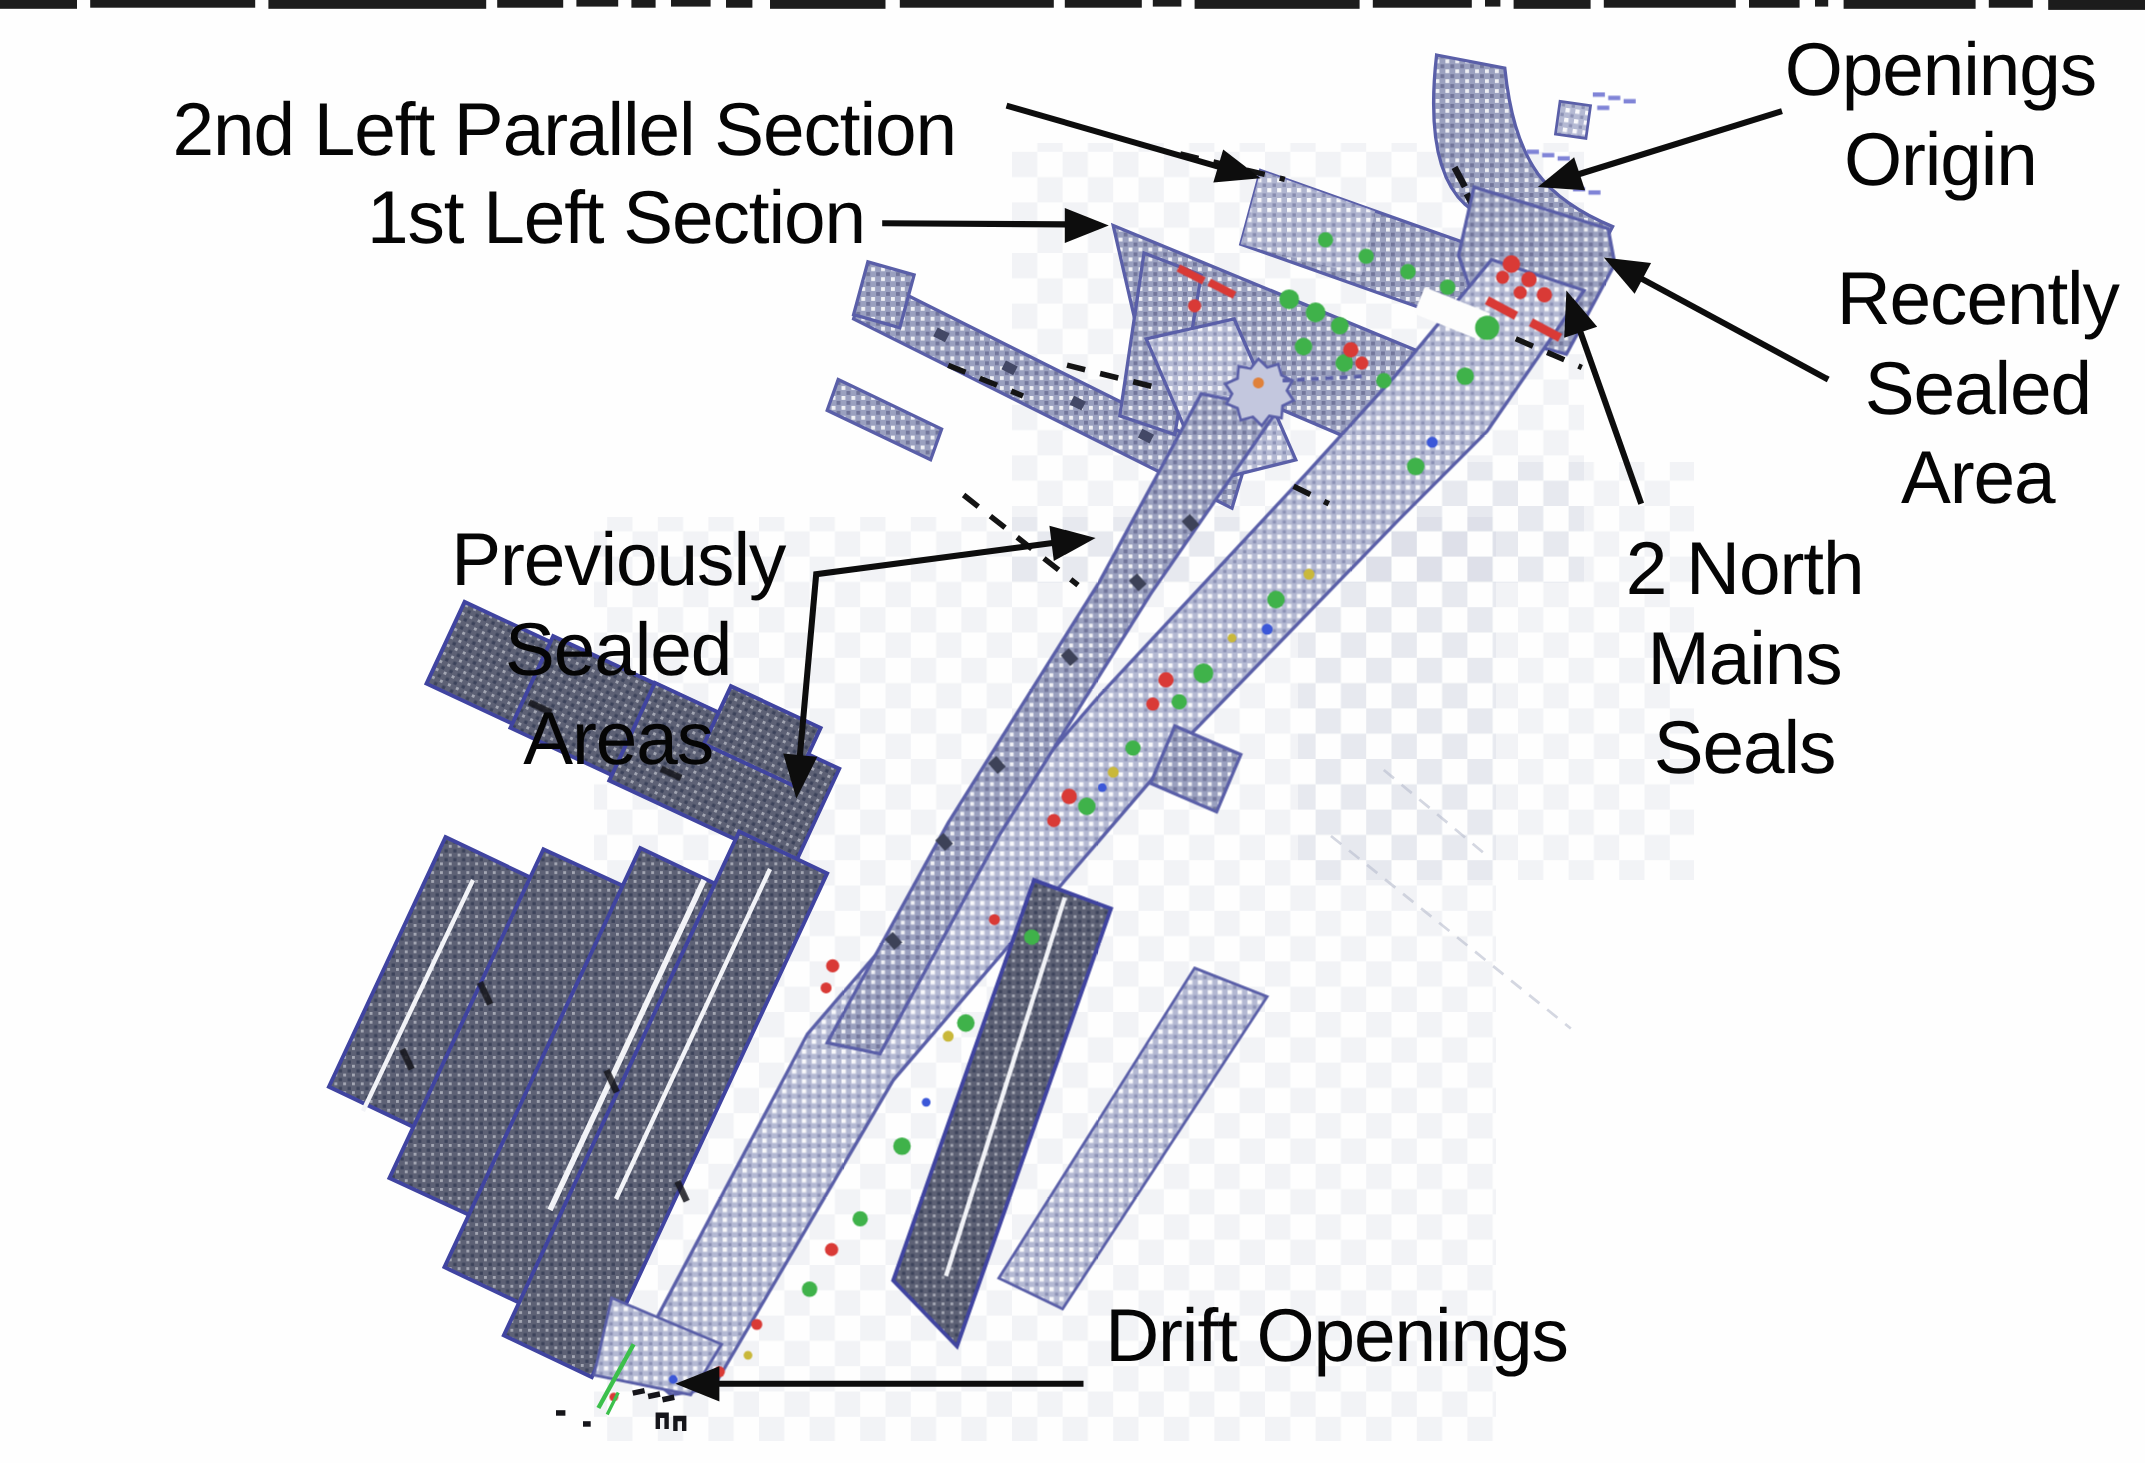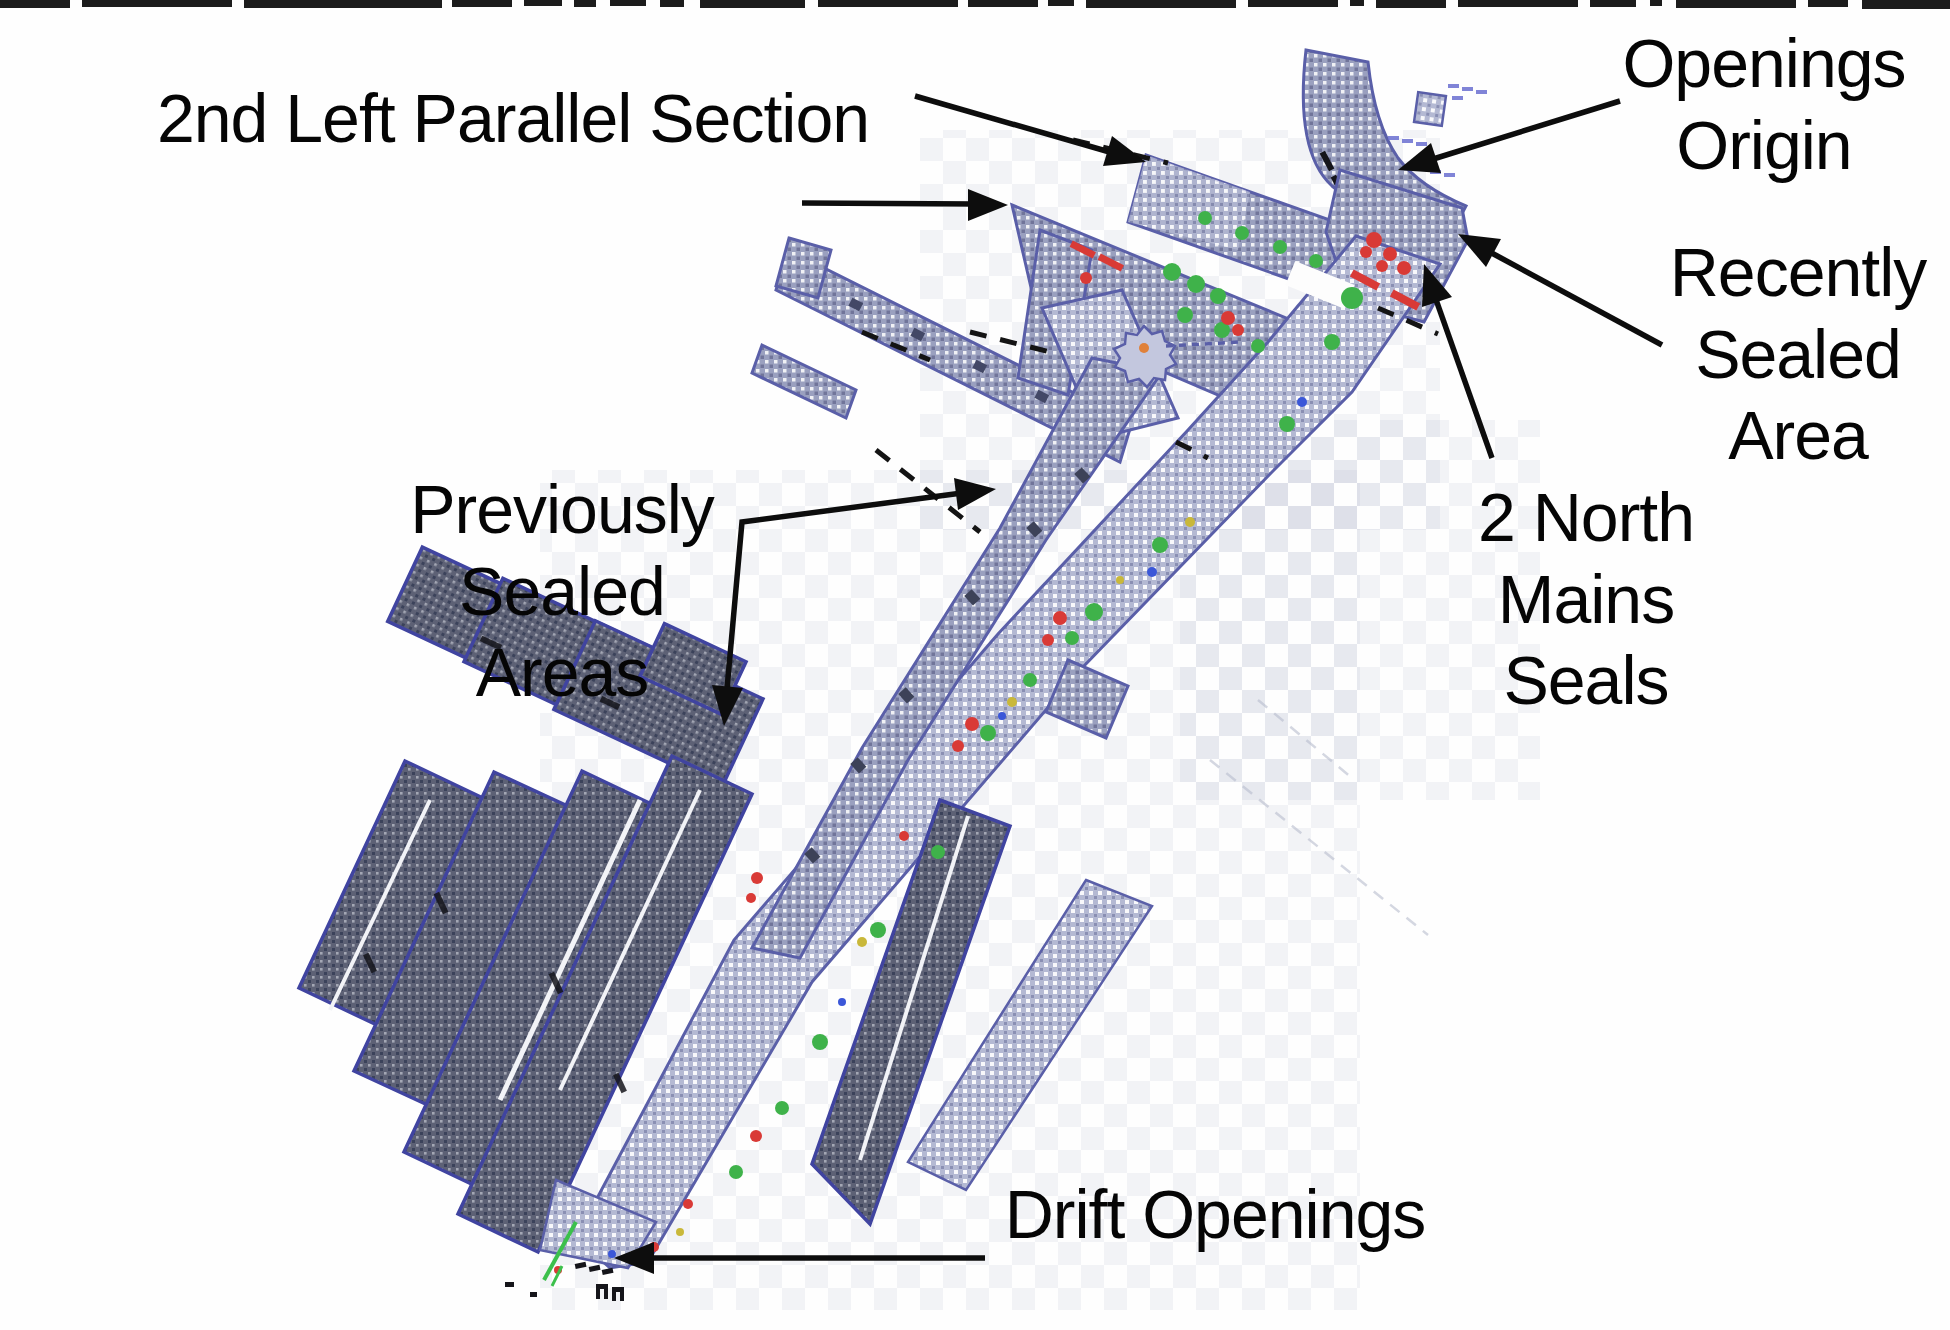--- a/index.html
+++ b/index.html
@@ -316,20 +316,21 @@
     </g>
     <g>
       <line x1="985" y1="1258" x2="650" y2="1258"></line>
       <polygon points="614,1258 654,1242 654,1274" stroke="none"></polygon>
     </g>
   </g>
 </svg>
 
 <div class="map-label" style="left:513px;top:103px;margin-top:16px;">2nd Left Parallel Section</div>
 
+<div class="map-label" style="left:560px;top:199px;">1st Left Section</div>
 
 <div class="map-label" style="left:1764px;top:105px;">Openings
 Origin</div>
 
 <div class="map-label" style="left:1798px;top:354px;">Recently
 Sealed
 Area</div>
 
 <div class="map-label" style="left:1586px;top:599px;">2 North
 Mains

